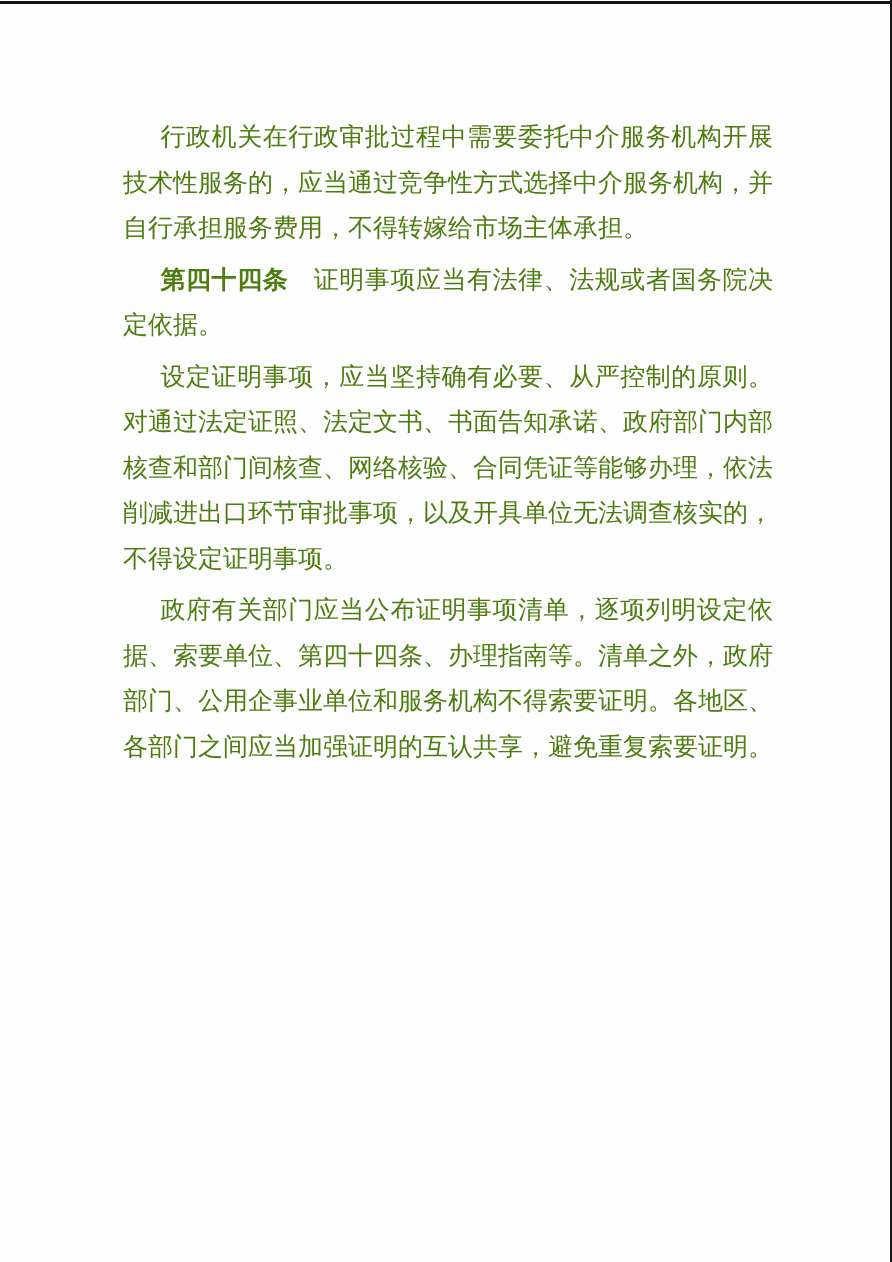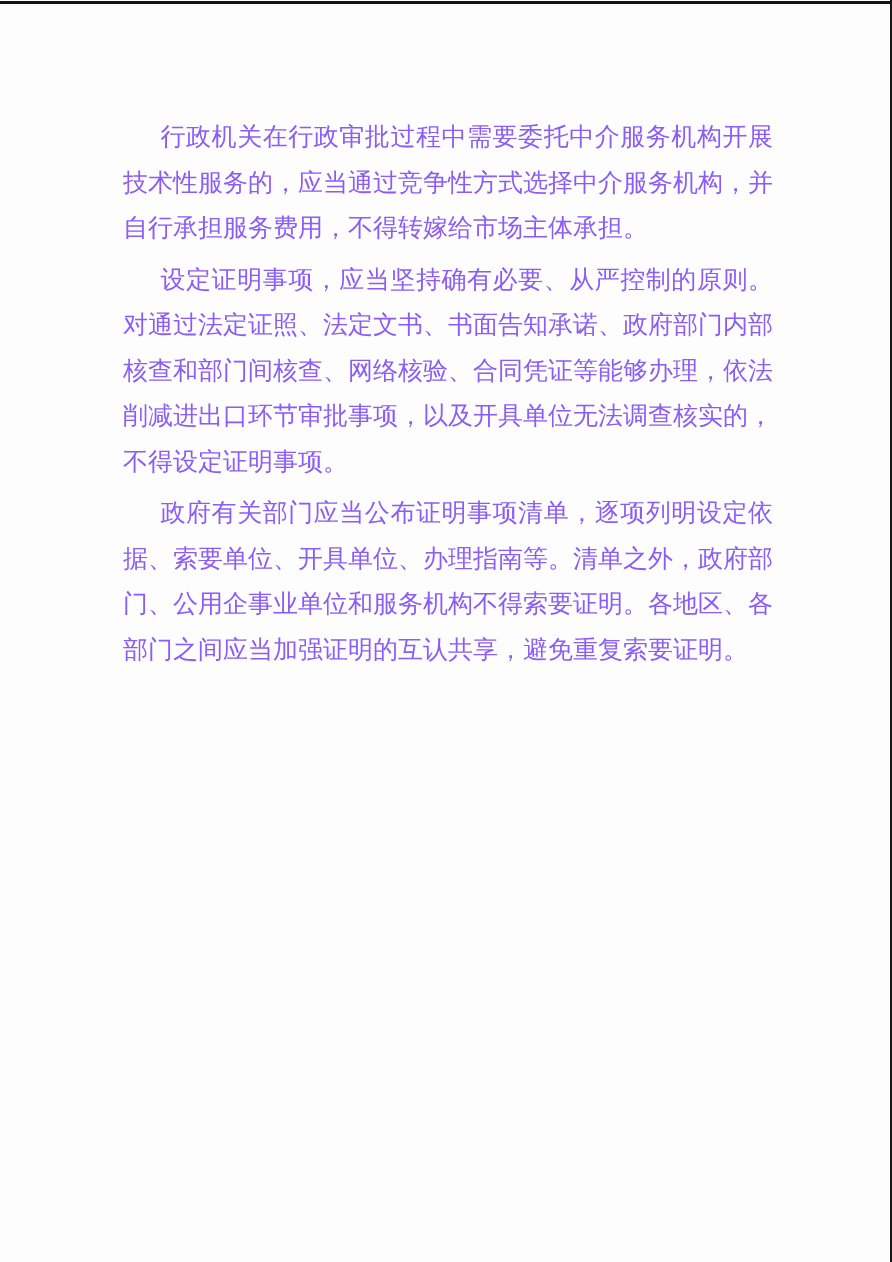--- a/index.html
+++ b/index.html
@@ -31,21 +31,21 @@
     right: 0;
     width: 2px;
     height: 100%;
     background: #161616;
   }
   .text-block {
     position: absolute;
     left: 123px;
     top: 114px;
     width: 650px;
-    color: #8b5cf6;
+    color: #4d7c0f;
     font-size: 25px;
     line-height: 45.5px;
     text-align: justify;
     text-justify: inter-ideograph;
   }
   .text-block p {
     margin: 0 0 6px 0;
     text-indent: 1.5em;
   }
   .term {
@@ -55,20 +55,21 @@
 </head>
 <body>
 
 <div class="page">
   <div class="scan-edge-top"></div>
   <div class="scan-edge-right"></div>
 
   <div class="text-block">
     <p><span>行政机关在行政审批过程中需要委托中介服务机构开展技术性服务的，应当通过竞争性方式选择中介服务机构，并自行承担服务费用，不得转嫁给市场主体承担。</span></p>
 
+    <p><span class="term">第四十四条</span><span>　证明事项应当有法律、法规或者国务院决定依据。</span></p>
 
     <p><span>设定证明事项，应当坚持确有必要、从严控制的原则。对通过法定证照、法定文书、书面告知承诺、政府部门内部核查和部门间核查、网络核验、合同凭证等能够办理，依法削减进出口环节审批事项，以及开具单位无法调查核实的，不得设定证明事项。</span></p>
 
-    <p><span>政府有关部门应当公布证明事项清单，逐项列明设定依据、索要单位、开具单位、办理指南等。清单之外，政府部门、公用企事业单位和服务机构不得索要证明。各地区、各部门之间应当加强证明的互认共享，避免重复索要证明。</span></p>
+    <p><span>政府有关部门应当公布证明事项清单，逐项列明设定依据、索要单位、第四十四条、办理指南等。清单之外，政府部门、公用企事业单位和服务机构不得索要证明。各地区、各部门之间应当加强证明的互认共享，避免重复索要证明。</span></p>
 
 
   </div>
 </div>
 
 </body></html>

